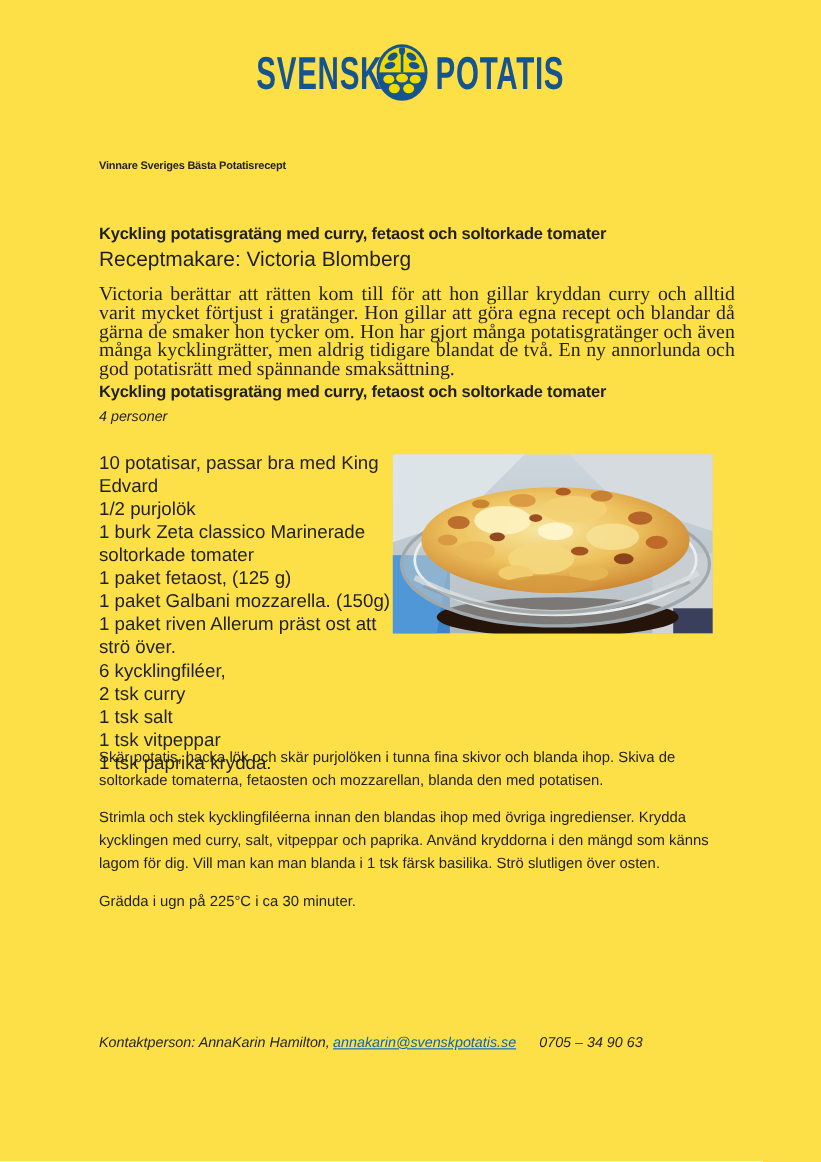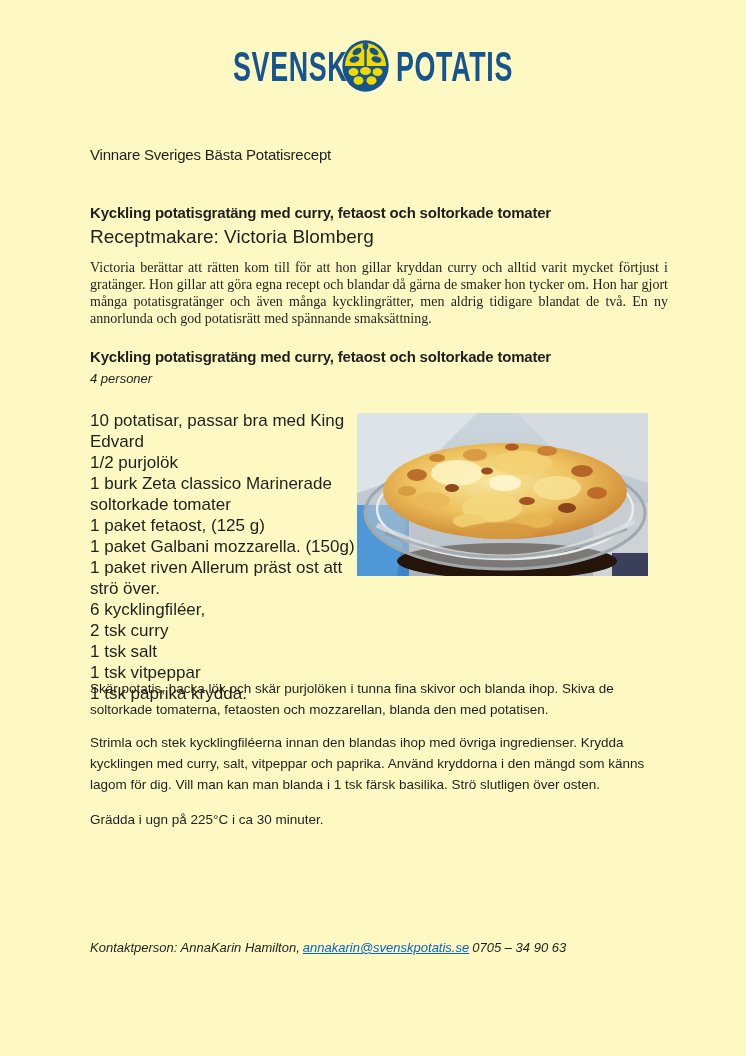--- a/index.html
+++ b/index.html
@@ -1,53 +1,53 @@
 <!DOCTYPE html>
 <html><head>
 <meta charset="utf-8">
 <style>
   html,body{margin:0;padding:0;background:#ffffff;}
   .page{
     position:relative;
     width:746px;height:1056px;
-    background:#fef9c3;
+    background:#fde047;
     font-family:"Liberation Sans",sans-serif;
     color:#1f1f1f;
     overflow:hidden;
   }
   
   .logo-word{
     position:absolute;top:46px;
     font-size:42px;font-weight:bold;line-height:1;
     color:#15548f;letter-spacing:1px;
     transform:scaleX(0.64);transform-origin:left top;
     white-space:nowrap;
   }
   .logo-svensk{left:233px;}
   .logo-potatis{left:396px;}
   .logo-icon{position:absolute;left:342px;top:40px;}
   
   .abs{position:absolute;left:90px;}
-  .doc-title{top:146px;font-size:15px;font-weight:normal;letter-spacing:-0.2px;}
+  .doc-title{top:146px;font-size:10px;font-weight:bold;letter-spacing:-0.2px;}
   .recipe-heading{top:204px;font-size:15px;font-weight:bold;letter-spacing:-0.2px;}
   .recipe-maker{top:226px;font-size:19px;}
   .intro{
     top:259px;width:578px;
     font-family:"Liberation Serif",serif;
-    font-size:14px;line-height:17px;text-align:justify;
+    font-size:18px;line-height:17px;text-align:justify;
   }
   .recipe-heading2{top:348px;font-size:15px;font-weight:bold;letter-spacing:-0.2px;}
   .servings{top:371px;font-size:13px;font-style:italic;}
   .ingredients{top:410px;width:268px;font-size:17px;line-height:21px;}
   .step1{top:678px;width:578px;font-size:13.5px;line-height:21px;}
   .step2{top:732px;width:578px;font-size:13.5px;line-height:21px;}
   .baking{top:812px;font-size:13.5px;}
   .footer{top:940px;font-size:13px;font-style:italic;white-space:nowrap;}
   .footer a{color:#0563c1;text-decoration:underline;margin:0 3px;}
-  .footer .phone{margin-left:0;}
+  .footer .phone{margin-left:18px;}
   .photo{position:absolute;left:357px;top:413px;width:291px;height:163px;}
 </style>
 </head>
 <body>
 
 <div class="page">
 
   <div class="logo-word logo-svensk">SVENSK</div>
   <span class="logo-icon">
     <svg width="47" height="52" viewBox="0 0 47 52">

